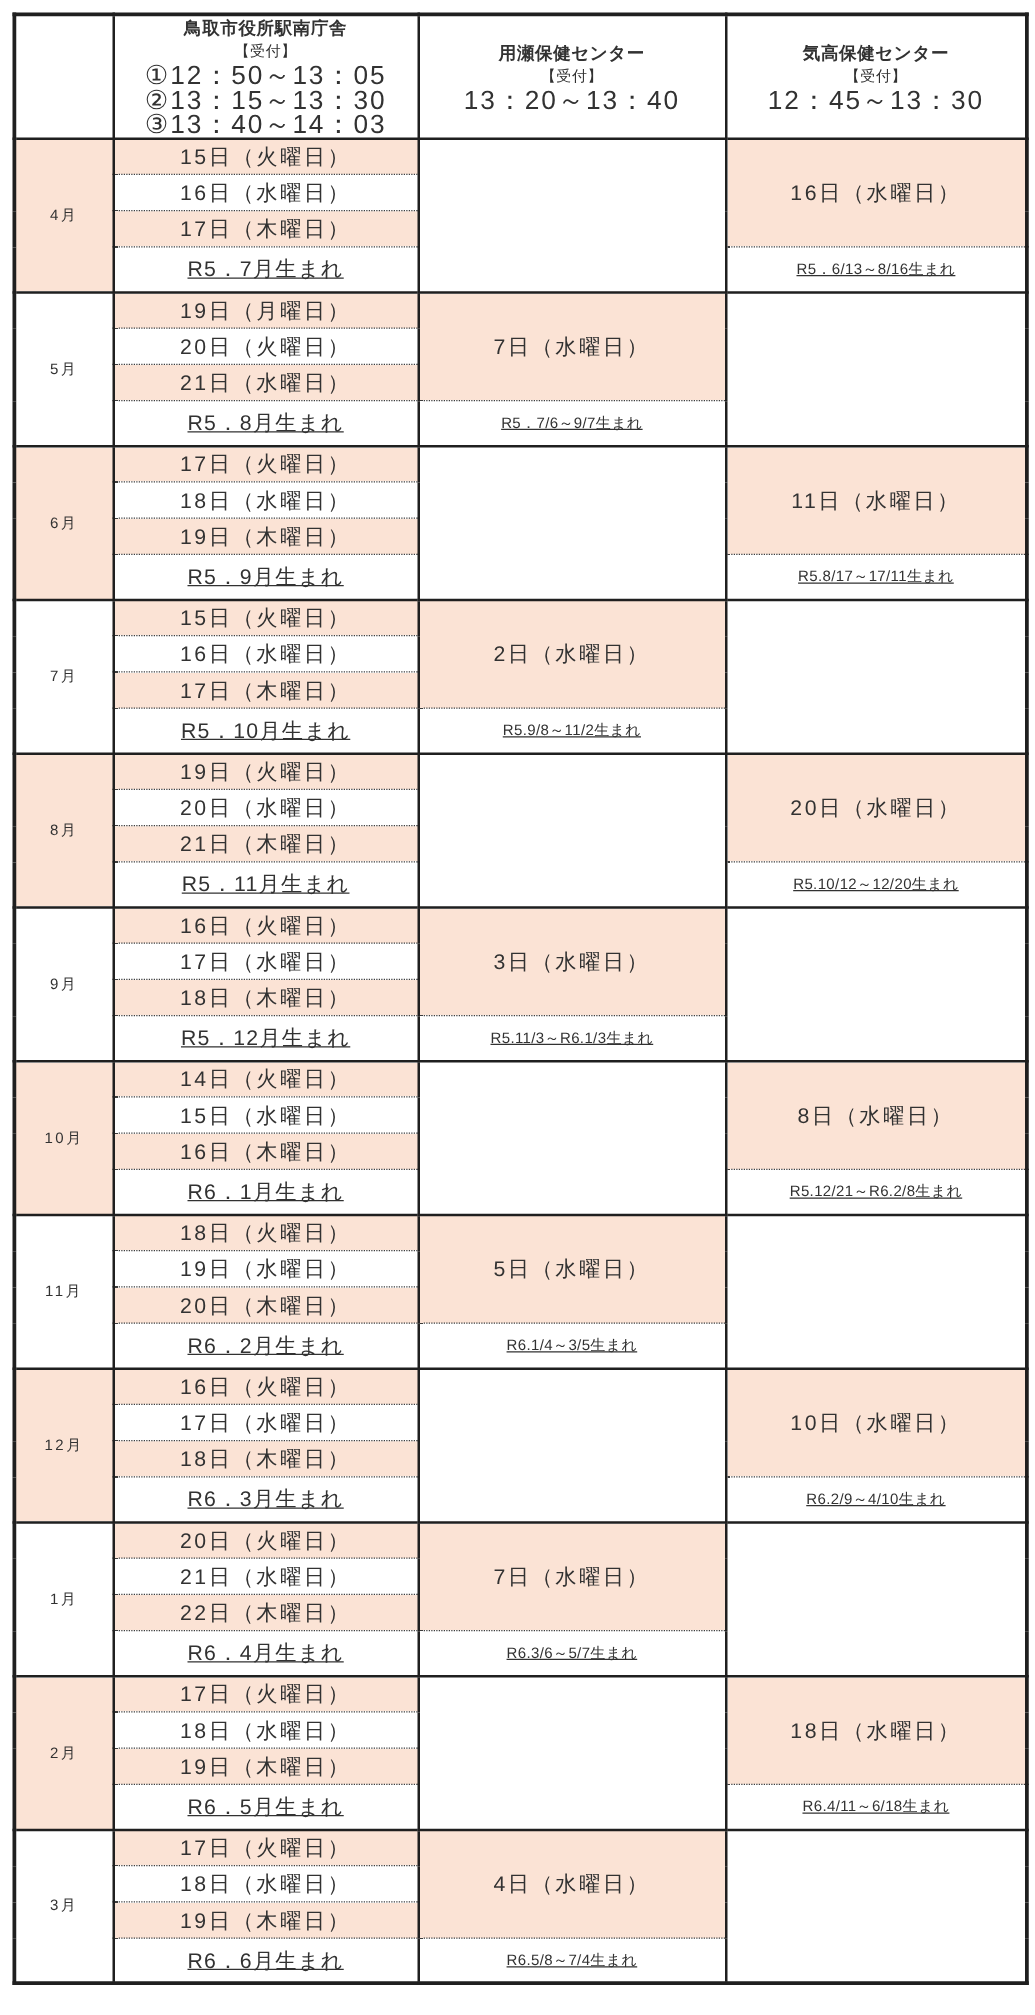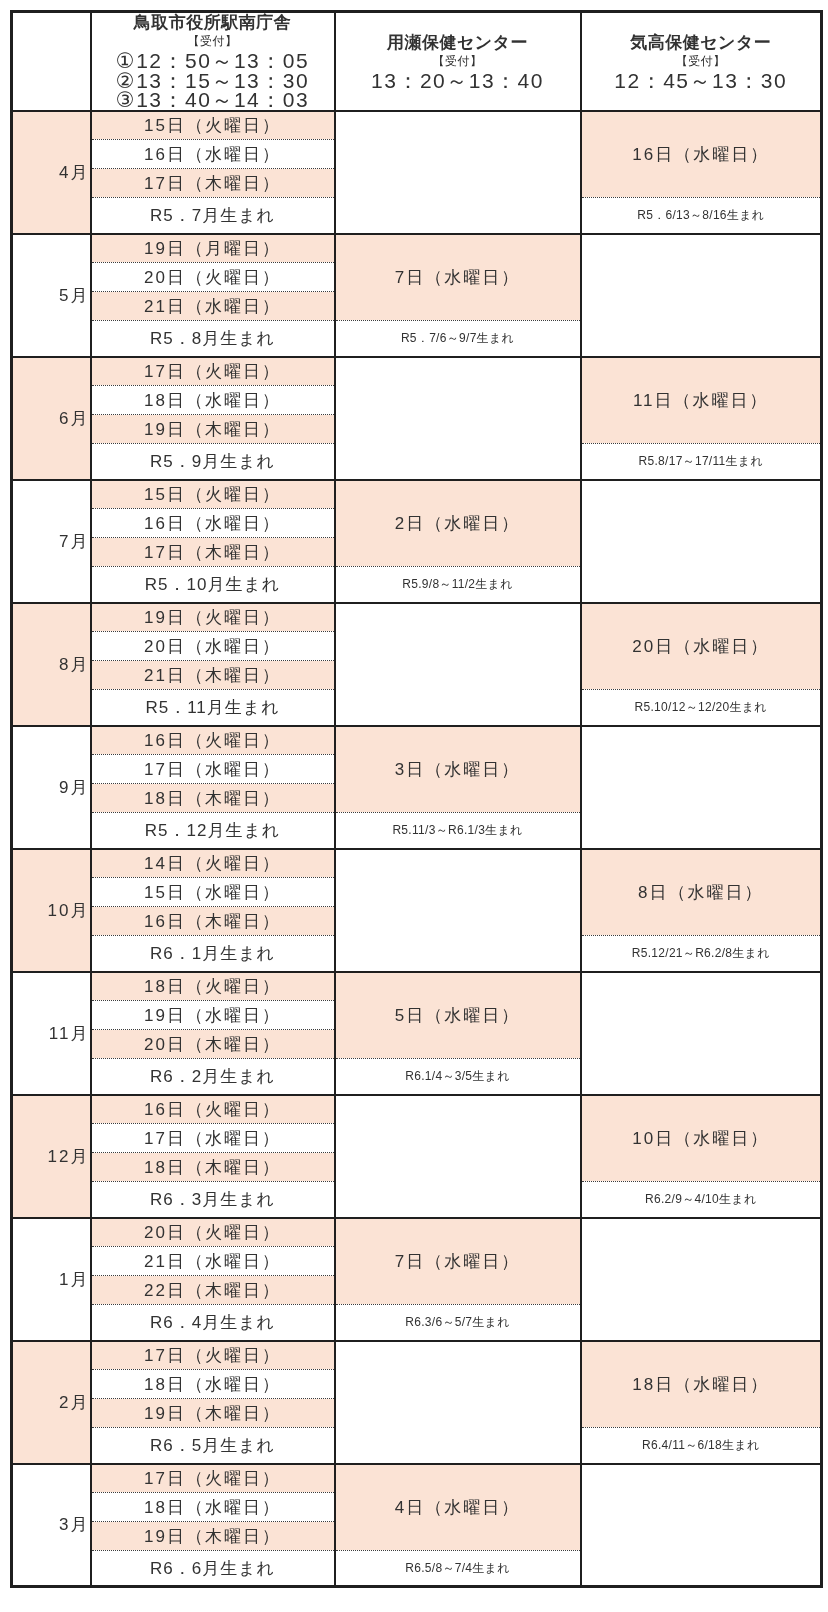--- a/index.html
+++ b/index.html
@@ -26,34 +26,34 @@
     border-left:2px solid var(--bc);
     border-right:2px solid var(--bc);
     text-align:center;
     vertical-align:middle;
     padding:0;
     overflow:hidden;
     white-space:nowrap;
   }
   tr.hrow{height:98px;}
   tr.rd{height:29px;}
-  tr.rb{height:36px;}
+  tr.rb{height:36px;text-decoration:underline;}
   
   .hb{border-bottom:2.5px solid var(--bc);}   
   .sb{border-bottom:2.5px solid var(--bc);}   
   .db{border-bottom:1.5px dotted var(--dot);} 
   
   .p{background:var(--hl);}
   tbody.alt .mon{background:var(--hl);}
   
-  .mon{font-size:17px;letter-spacing:2px;text-align:right;}
+  .mon{font-size:12px;letter-spacing:2px;}
   .d,.ev{font-size:17px;letter-spacing:2px;}
   .birth{font-size:17px;letter-spacing:1px;}
   .range{font-size:12px;letter-spacing:.3px;}
-  .htitle{font-size:17px;font-weight:bold;letter-spacing:.5px;line-height:19px;}
+  .htitle{font-size:14px;font-weight:bold;letter-spacing:.5px;line-height:19px;}
   .hline{font-size:21px;letter-spacing:1.5px;line-height:19.5px;}
   .hrecv{font-size:12px;letter-spacing:.5px;line-height:19px;}
 </style>
 </head>
 <body>
 
 <table class="sched">
   <colgroup>
     <col style="width:79px">
       <col style="width:244px">

